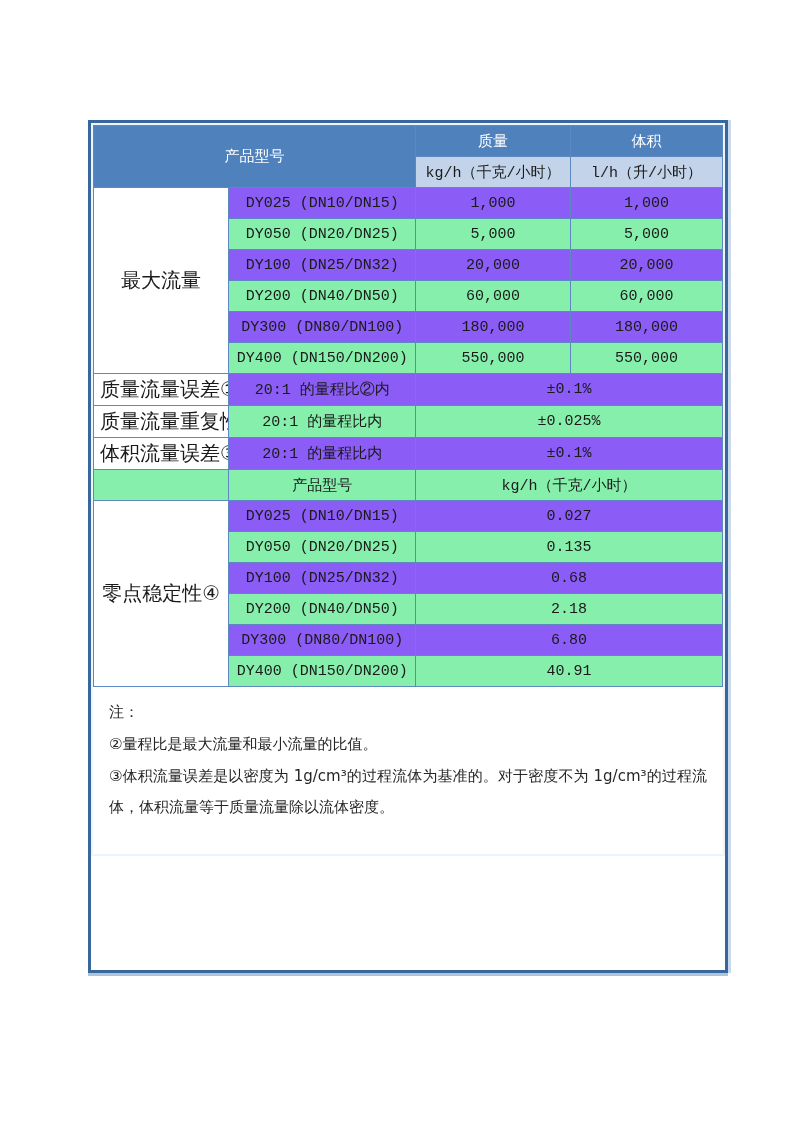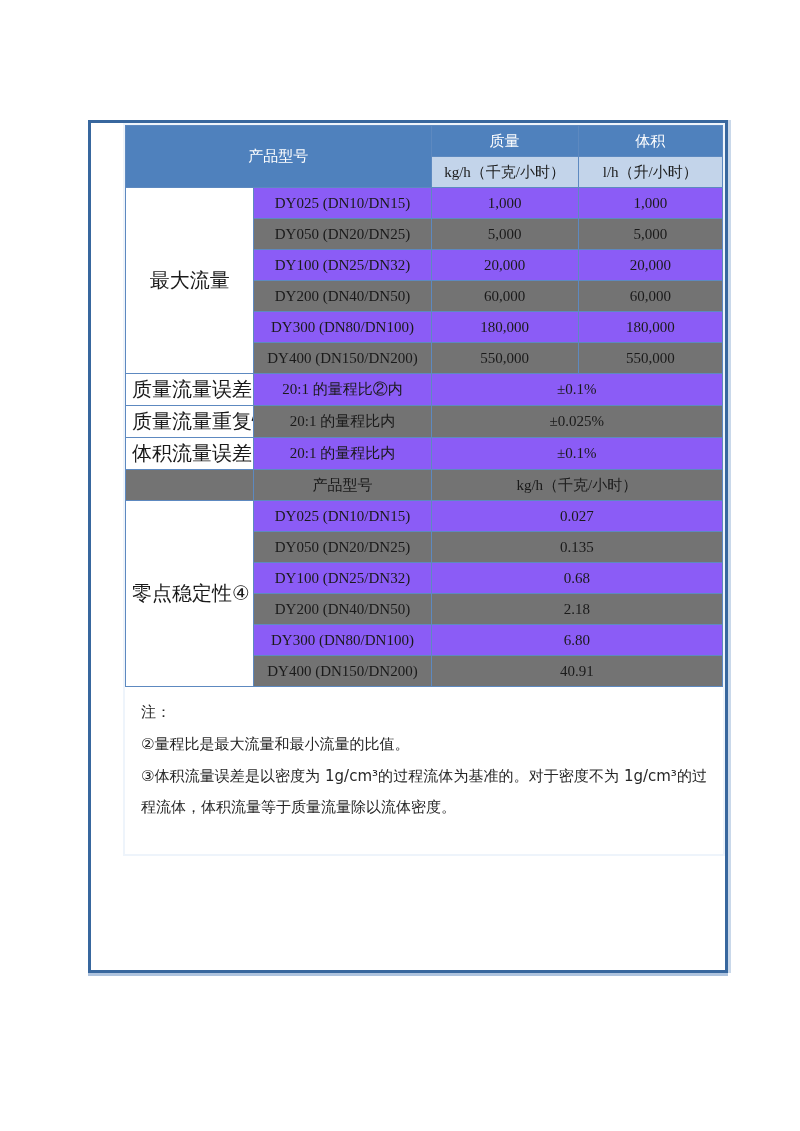--- a/index.html
+++ b/index.html
@@ -8,46 +8,46 @@
     width: 800px; height: 1131px; position: relative;
     font-family: "DejaVu Sans", "Liberation Sans", sans-serif;
     color: #1a1a1a;
   }
   .frame {
     position: absolute; left: 88px; top: 120px; width: 640px; min-height: 853px;
     border: 3px solid #38679e;
     background: #ffffff;
     box-shadow: 0 3px 0 #aec3de, 3px 0 0 #c9d8ea;
   }
-  .inner { border: 2px solid #eef4fb; margin-left: 32px; }
+  .inner { border: 2px solid #eef4fb; }
   table.spec {
     width: 100%; border-collapse: collapse; table-layout: fixed;
     font-size: 15px;
   }
   col.c1 { width: 21.5%; } col.c2 { width: 29.7%; }
   col.c3 { width: 24.6%; } col.c4 { width: 24.2%; }
   .spec td, .spec th {
     border: 1px solid #5d89c0;
     height: 31px; text-align: center; vertical-align: middle;
     padding: 2px 6px; font-weight: normal;
     overflow: hidden; white-space: nowrap;
   }
   .hdr {
     background: #4f81bd; color: #ffffff; font-weight: bold;
     border-color: #6f97c9; font-size: 15px;
   }
   .subhdr { background: #c3d4ea; }
-  .stripe { background: #737373; }
+  .stripe { background: #86efac; }
   .white { background: #8b5cf6; }
   .rowlabel {
     font-weight: bold; text-align: left; background: #ffffff;
     padding-left: 8px; font-size: 20px;
   }
   .biglabel { font-weight: bold; background: #ffffff; font-size: 20px; }
-  .mono { font-family: Liberation Serif, serif; }
+  .mono { font-family: Liberation Mono, monospace; }
   .notes {
     padding: 10px 16px 30px 16px;
     font-size: 15px; line-height: 2.12; color: #262626;
   }
   .notes p { margin: 0; text-align: justify; }
   .notes .ntitle { font-weight: normal; }
 </style>
 </head>
 <body>
 

